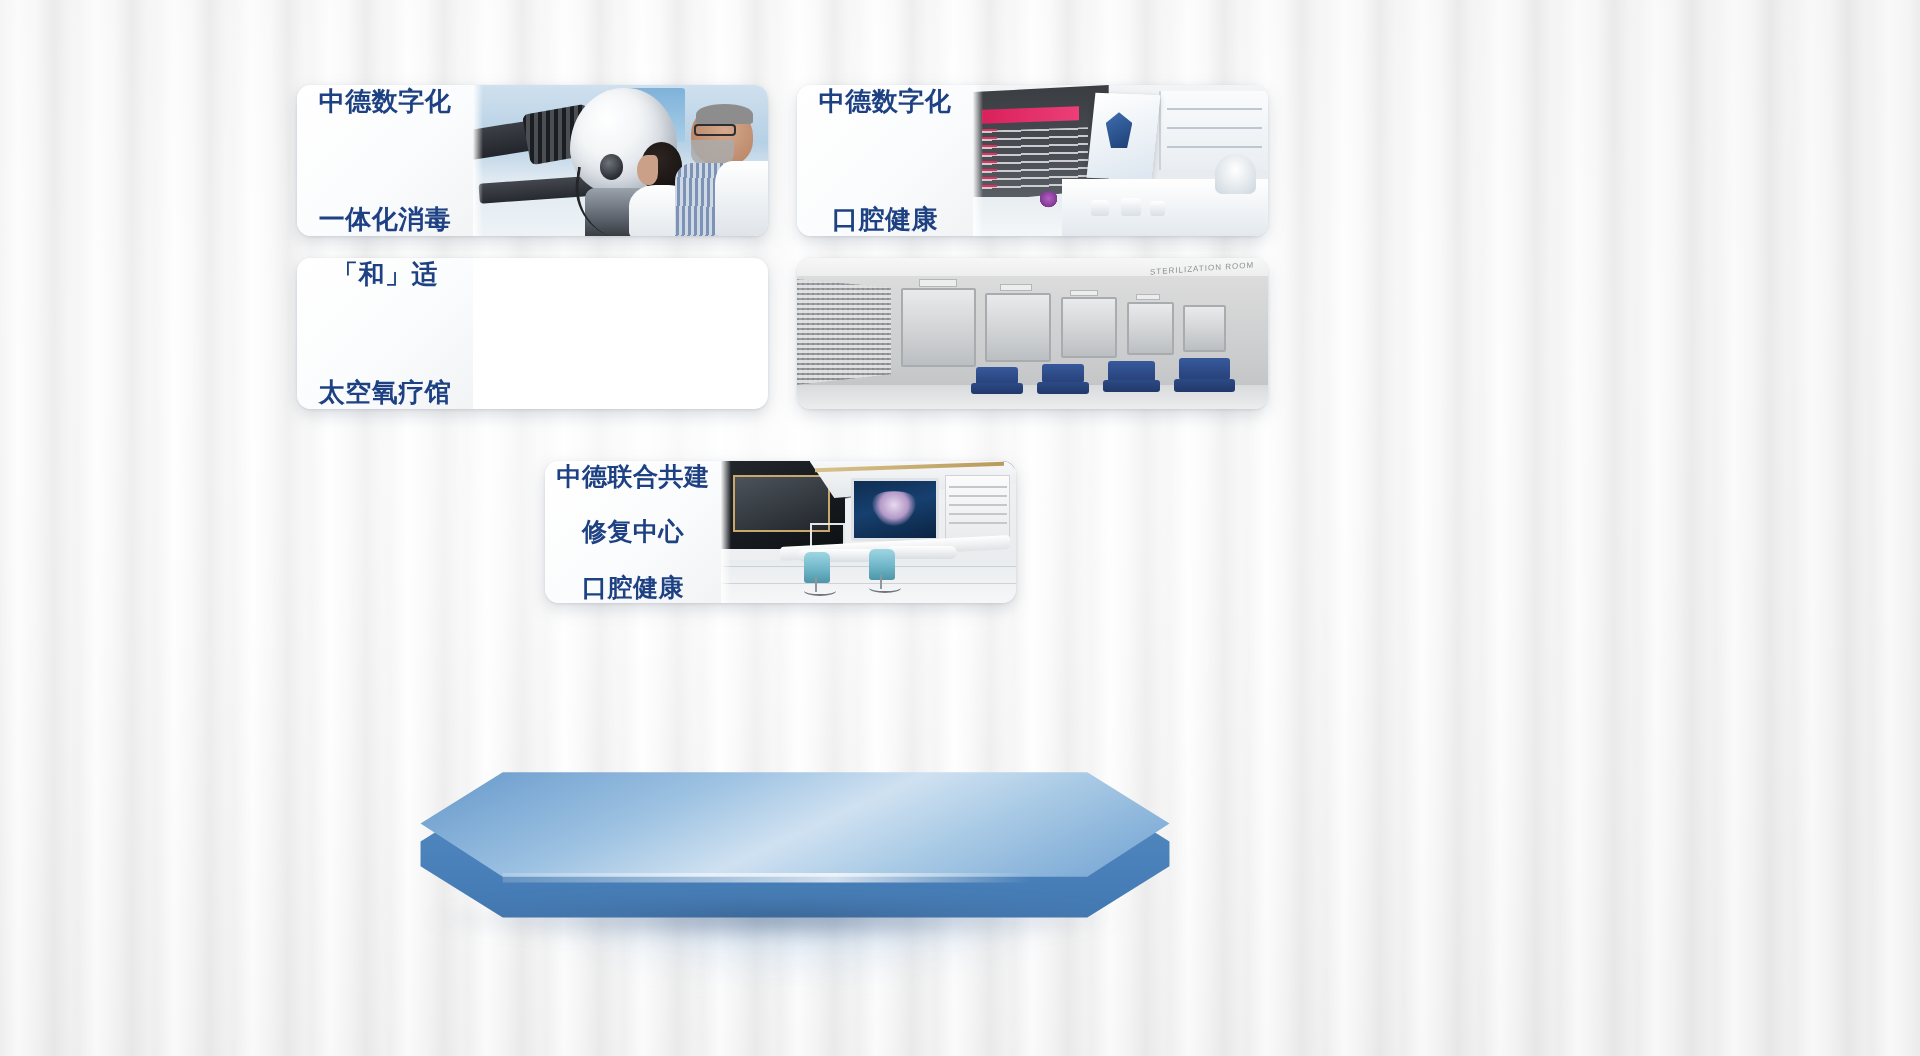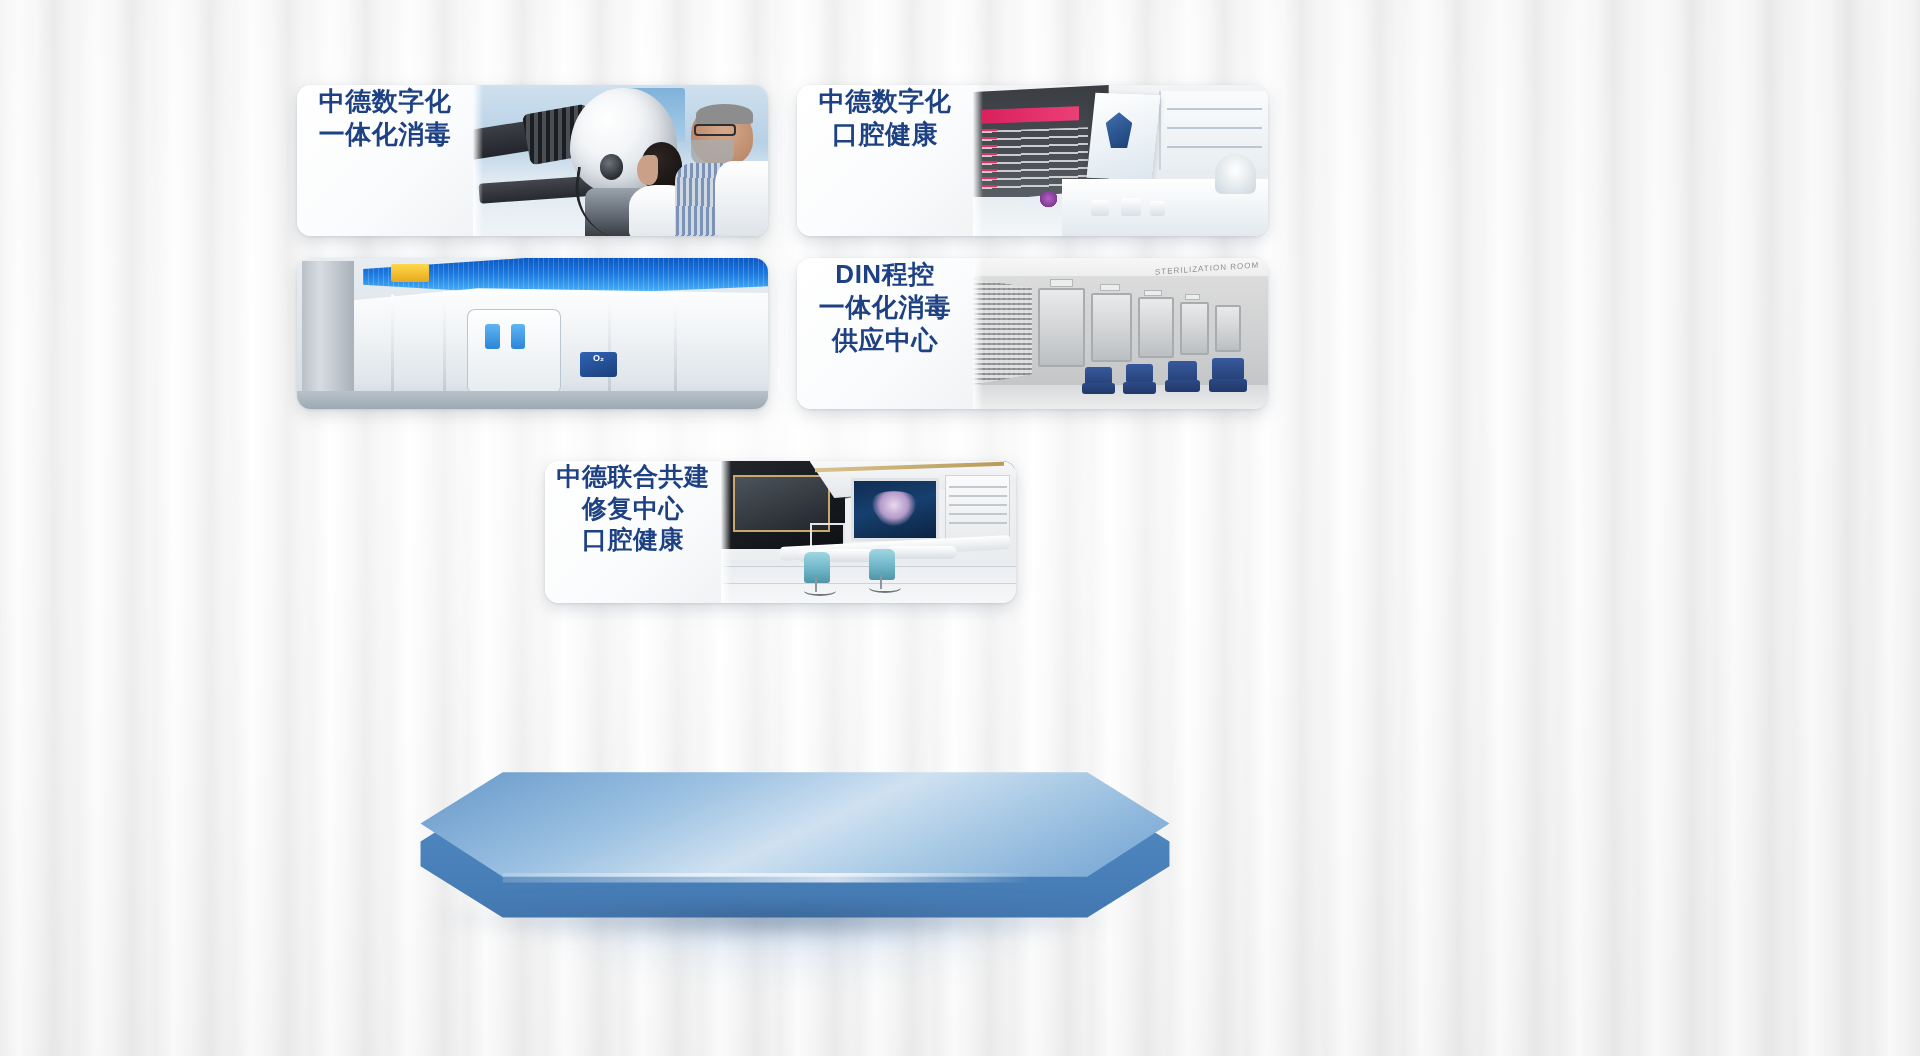--- a/index.html
+++ b/index.html
@@ -128,21 +128,21 @@
     background: #ffffff;
     box-shadow: 0 6px 16px rgba(120,130,145,0.26),
                 0 1px 3px rgba(120,130,145,0.20);
   }
   .card-label {
     flex: 0 0 auto;
     background: linear-gradient(135deg, #ffffff 0%, #fbfcfd 55%, #f1f3f5 100%);
     display: flex;
     flex-direction: column;
     align-items: center;
-    justify-content: flex-start;
+    justify-content: space-between;
     text-align: center;
     color: #1d4182;
     font-weight: bold;
     line-height: 1.26;
     letter-spacing: 0.5px;
     z-index: 2;
     position: relative;
   }
   .card-label::after {
     content: "";
@@ -613,46 +613,27 @@
       <div class="rs-flower"></div>
       <div class="rs-obj" style="left:40%;top:76%;width:6%;height:11%"></div>
       <div class="rs-obj" style="left:50%;top:75%;width:7%;height:12%"></div>
       <div class="rs-obj" style="left:60%;top:77%;width:5%;height:10%"></div>
       <div class="rs-chair"></div>
     </div>
   </div>
 </div>
 
 <div class="card" id="card-oxygen">
-  <div class="card-photo">
-    <div class="ph ph-oxygen">
-      <div class="ox-ledtop"></div>
-      <div class="ox-ledgrid"></div>
-      <div class="ox-ledyellow"></div>
-      <div class="ox-pillar"></div>
-      <div class="ox-body"></div>
-      <div class="ox-seam" style="left:20%;top:24%;height:70%"></div>
-      <div class="ox-seam" style="left:31%;top:22%;height:74%"></div>
-      <div class="ox-seam" style="left:66%;top:22%;height:72%"></div>
-      <div class="ox-seam" style="left:80%;top:24%;height:70%"></div>
-      <div class="ox-door"></div>
-      <div class="ox-handle"></div>
-      <div class="ox-handle2"></div>
-      <div class="ox-badge">O₂</div>
-      <div class="ox-floor"></div>
-    </div>
+  <div class="card-label">
+    <span class="ln">「和」适</span>
+    <span class="ln">太空氧疗馆</span>
   </div>
 </div>
 
 <div class="card" id="card-din">
-  <div class="card-label">
-    <span class="ln">DIN程控</span>
-    <span class="ln">一体化消毒</span>
-    <span class="ln">供应中心</span>
-  </div>
   <div class="card-photo">
     <div class="ph ph-din">
       <div class="dn-ceiling"></div>
       <div class="dn-wall"></div>
       <div class="dn-label">STERILIZATION ROOM</div>
       <div class="dn-mesh"></div>
       <div class="dn-win" style="left:22%;top:20%;width:16%;height:52%"></div>
       <div class="dn-win" style="left:40%;top:23%;width:14%;height:46%"></div>
       <div class="dn-win" style="left:56%;top:26%;width:12%;height:40%"></div>
       <div class="dn-win" style="left:70%;top:29%;width:10%;height:35%"></div>

